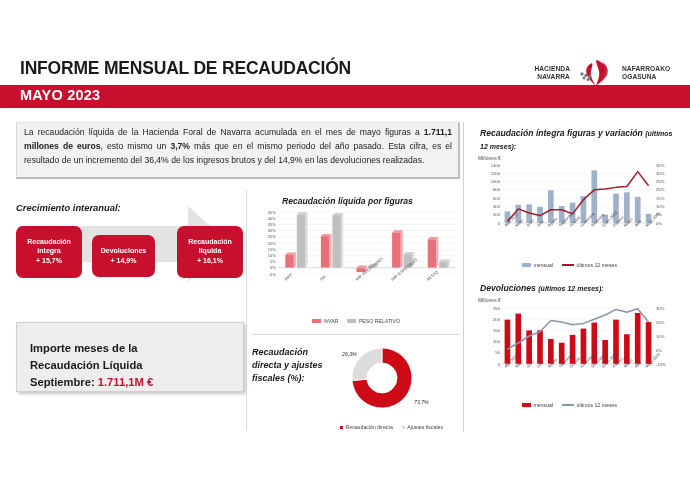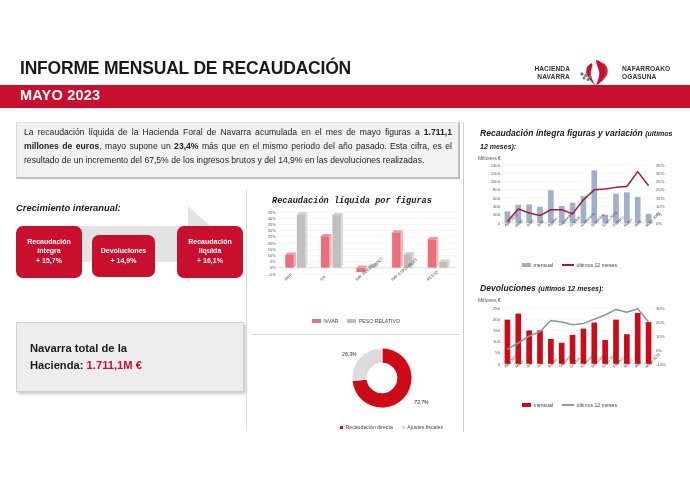--- a/index.html
+++ b/index.html
@@ -88,21 +88,21 @@
   }
   .axis-unit { position: absolute; font-size: 5.1px; color: #555; }
   .chart-svg { position: absolute; }
   .legend-row { position: absolute; display: flex; gap: 9px; align-items: center; }
   .legend-item { display: flex; align-items: center; gap: 2.5px; font-size: 5.2px; color: #444; }
   .lg-sw { display: inline-block; width: 9px; height: 4px; }
   .lg-sw.line { height: 2px; width: 12px; }
   .lg-dot { display: inline-block; width: 3px; height: 3px; }
 
   
-  .fig-title { left: 272px; top: 196px; font-family: Liberation Mono, monospace; }
+  .fig-title { left: 282px; top: 196px; }
   .donut-title {
     position: absolute; left: 252px; top: 346px; width: 72px;
     font-size: 9px; font-style: italic; font-weight: bold; color: #1a1a1a; line-height: 1.42;
   }
 </style>
 </head>
 <body>
 
 <div class="page">
 
@@ -128,21 +128,21 @@
       </g>
     </svg>
     <div class="logo-txt logo-right">
       <div>NAFARROAKO</div>
       <div>OGASUNA</div>
     </div>
   </div>
 
   <div class="intro-box"></div>
   <div class="intro-text">
-    <span>La recaudación líquida de la Hacienda Foral de Navarra acumulada en el mes de mayo figuras a </span><b>1.711,1 millones de euros</b><span>, mayo supone un </span><b>23,4%</b><span> más que en el mismo periodo del año pasado. Esta cifra, es el resultado de un incremento del 67,5% de los ingresos brutos y del 14,9% en las devoluciones realizadas.</span>
+    <span>La recaudación líquida de la Hacienda Foral de Navarra acumulada en el mes de mayo figuras a </span><b>1.711,1 millones de euros</b><span>, esto mismo un </span><b>3,7%</b><span> más que en el mismo periodo del año pasado. Esta cifra, es el resultado de un incremento del 36,4% de los ingresos brutos y del 14,9% en las devoluciones realizadas.</span>
   </div>
 
   <div class="creci-label">Crecimiento interanual:</div>
   <svg class="arrow-shape" viewBox="0 0 228 112">
     <path d="M0 22 L170 22 L170 2 L212 40 L170 78 L170 58 L0 58 Z" fill="#e3e3e3"></path>
   </svg>
 
   <div class="pill" id="pill-integra">
     <span>Recaudación</span>
     <span>íntegra</span>
@@ -153,22 +153,23 @@
     <span class="pct">+ 14,9%</span>
   </div>
   <div class="pill" id="pill-liquida">
     <span>Recaudación</span>
     <span>líquida</span>
     <span class="pct">+ 16,1%</span>
   </div>
 
   <div class="total-box"></div>
   <div class="total-text">
-    <div>Navarra total de la</div>
-    <div><span>Hacienda: </span><span class="total-amount">1.711,1M €</span></div>
+    <div>Importe meses de la</div>
+    <div>Recaudación Líquida</div>
+    <div><span>Septiembre: </span><span class="total-amount">1.711,1M €</span></div>
   </div>
 
   <div class="vdiv"></div>
   <div class="vdiv2"></div>
   <div class="hdiv-mid"></div>
 
   <div class="chart-title fig-title">Recaudación líquida por figuras</div>
   <svg class="chart-svg" id="svg-figuras" style="left:252px; top:208px;" width="208" height="108" viewBox="0 0 208 108">
       <line x1="26" y1="4" x2="204" y2="4" stroke="#e4e4e4" stroke-width="0.4"></line>
       <text x="24" y="5.6" text-anchor="end" font-size="4.1" fill="#555" font-family="&quot;Liberation Sans&quot;, sans-serif">45%</text>
@@ -233,20 +234,21 @@
       <div class="legend-item">
         <span class="lg-sw" style="background: rgb(232, 112, 122);"></span>
         <span>%VAR</span>
       </div>
       <div class="legend-item">
         <span class="lg-sw" style="background: rgb(191, 191, 191);"></span>
         <span>PESO RELATIVO</span>
       </div>
     </div>
 
+  <div class="donut-title">Recaudación directa y ajustes fiscales (%):</div>
   <svg class="chart-svg" id="svg-donut" style="left:330px; top:340px;" width="130" height="78" viewBox="0 0 130 78">
       <path d="M52 8
              A30 30 0 1 1 22.100022158979105 40.44771834704473
              L37.05001107948955 39.223859173522364
              A15 15 0 1 0 52 23 Z" fill="#cc0b17" stroke="#fff" stroke-width="0.8"></path>
       <path d="M22.100022158979105 40.44771834704473
              A30 30 0 0 1 51.99999999999999 8
              L52 23
              A15 15 0 0 0 37.05001107948955 39.223859173522364 Z" fill="#dcdcdc" stroke="#fff" stroke-width="0.8"></path>
       <text x="12" y="16" font-size="5.2" fill="#333" font-family="&quot;Liberation Sans&quot;, sans-serif" font-style="italic">26,3%</text>

